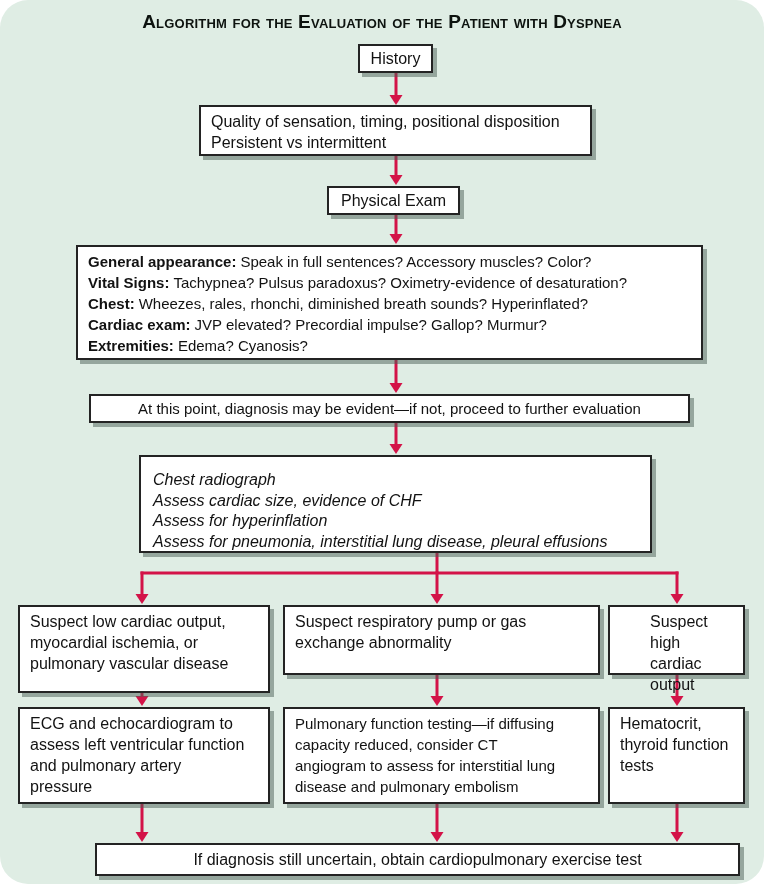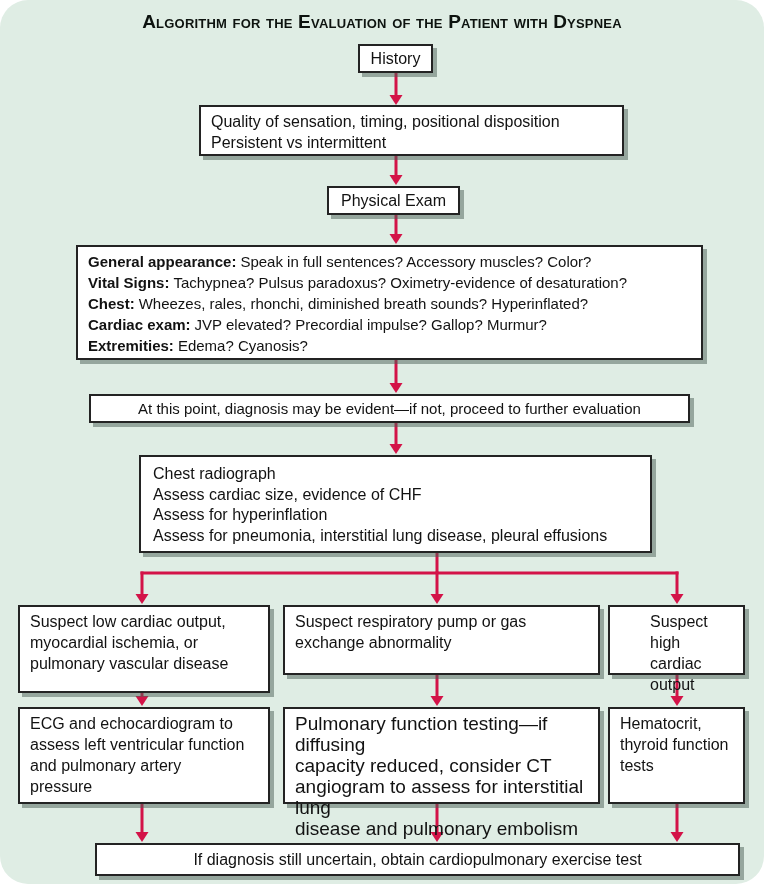--- a/index.html
+++ b/index.html
@@ -24,21 +24,21 @@
     font-size:19px;letter-spacing:.2px;color:#0d130f;
   }
   .box{
     position:absolute;box-sizing:border-box;
     background:var(--box-fill);
     border:2px solid var(--box-border);
     box-shadow:4px 4px 0 rgba(75,95,85,.5);
     font-size:16px;line-height:21px;
   }
   .pad{padding:4px 10px;}
-  .pad-lg{padding:7px 12px;}
+  .pad-lg{padding:13px 12px;font-style:italic;}
   .center{display:flex;align-items:center;justify-content:center;text-align:center;}
   .prelines{white-space:pre-line;}
   .fl-line{white-space:nowrap;}
   .fl-label{font-weight:bold;margin-right:4px;}
   svg.connectors{position:absolute;left:0;top:0;pointer-events:none;}
   svg.connectors line{stroke:var(--arrow);stroke-width:3;}
   svg.connectors polygon{fill:var(--arrow);}
 </style>
 </head>
 <body>
@@ -107,21 +107,21 @@
     <g>
       <line x1="677" y1="804" x2="677" y2="833"></line>
         <polygon points="670.5,832 683.5,832 677,842"></polygon>
     </g>
   </svg>
 
   <div class="box center" style="left:358px;top:44px;width:75px;height:29px;">
     <span>History</span>
   </div>
 
-  <div class="box pad prelines" style="left:199px;top:105px;width:425px;height:51px;">Quality of sensation, timing, positional disposition
+  <div class="box pad prelines" style="left:199px;top:105px;width:393px;height:51px;">Quality of sensation, timing, positional disposition
 Persistent vs intermittent</div>
 
   <div class="box center" style="left:327px;top:186px;width:133px;height:29px;">
     <span>Physical Exam</span>
   </div>
 
   <div class="box pad" style="left:76px;top:245px;width:627px;height:115px;font-size:15px;">
     <div class="fl-line">
       <span class="fl-label">General appearance:</span><span>Speak in full sentences? Accessory muscles? Color?</span>
     </div>
@@ -156,21 +156,21 @@
 exchange abnormality</div>
 
   <div class="box pad prelines" style="left:608px;top:605px;width:137px;height:70px;padding-left:40px;">Suspect high
 cardiac output</div>
 
   <div class="box pad prelines" style="left:18px;top:707px;width:252px;height:97px;">ECG and echocardiogram to
 assess left ventricular function
 and pulmonary artery
 pressure</div>
 
-  <div class="box pad prelines" style="left:283px;top:707px;width:317px;height:97px;font-size:19px;">Pulmonary function testing—if diffusing
+  <div class="box pad prelines" style="left:283px;top:707px;width:317px;height:97px;font-size:15px;">Pulmonary function testing—if diffusing
 capacity reduced, consider CT
 angiogram to assess for interstitial lung
 disease and pulmonary embolism</div>
 
   <div class="box pad prelines" style="left:608px;top:707px;width:137px;height:97px;">Hematocrit,
 thyroid function
 tests</div>
 
   <div class="box center" style="left:95px;top:843px;width:645px;height:33px;">
     <span>If diagnosis still uncertain, obtain cardiopulmonary exercise test</span>

